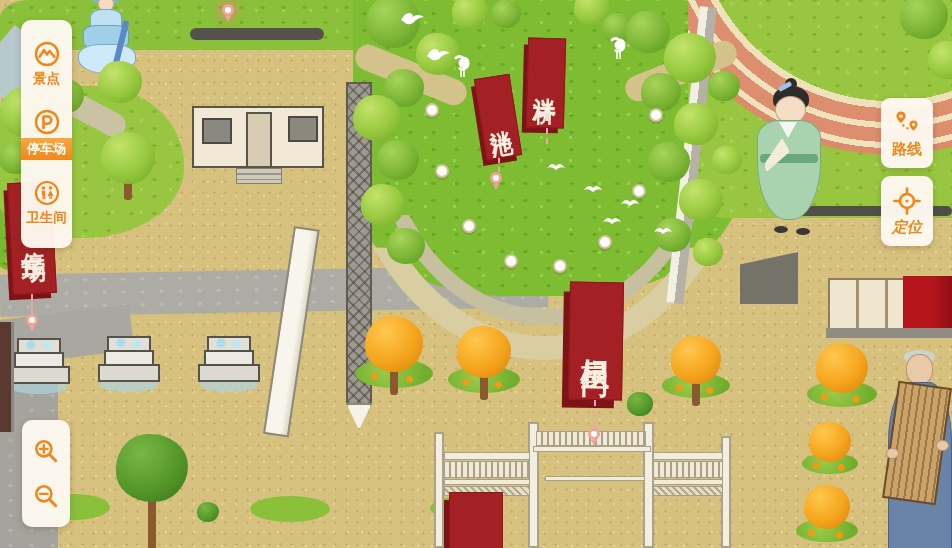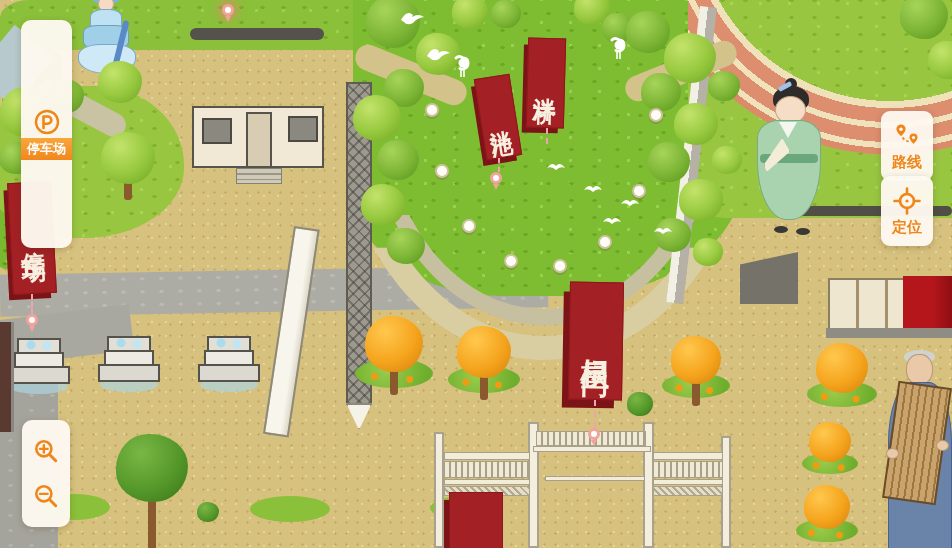--- a/index.html
+++ b/index.html
@@ -346,51 +346,72 @@
   <div class="pin" style="left:490px;top:172px;"></div>
   <div class="dash" style="left:31px;top:294px;height:20px;"></div>
   <div class="pin" style="left:26px;top:314px;"></div>
   <div class="dash" style="left:594px;top:400px;height:28px;"></div>
   <div class="pin" style="left:588px;top:428px;"></div>
 
   <div class="ui-panel" id="left-menu">
     <div class="menu-item">
       <svg viewBox="0 0 26 26">
         <circle cx="13" cy="13" r="11" fill="none" stroke="#f08519" stroke-width="2.4"></circle>
+        <path d="M5.5 16 L10 9 l3 4.5 L15.5 10 l5 6" fill="none" stroke="#f08519" stroke-width="2.4" stroke-linejoin="round" stroke-linecap="round"></path>
+      </svg>
+      <div class="menu-label">景点</div>
+    </div>
+    <div class="menu-item">
+      <svg viewBox="0 0 26 26">
+        <circle cx="13" cy="13" r="11" fill="none" stroke="#f08519" stroke-width="2.4"></circle>
         <path d="M9.5 19 V7.5 h4.2 a3.6 3.6 0 0 1 0 7.2 H9.5" fill="none" stroke="#f08519" stroke-width="2.6" stroke-linejoin="round" stroke-linecap="round"></path>
       </svg>
       <div class="menu-label hl">停车场</div>
+    </div>
+    <div class="menu-item">
+      <svg viewBox="0 0 26 26">
+        <circle cx="13" cy="13" r="11" fill="none" stroke="#f08519" stroke-width="2.2"></circle>
+        <circle cx="9.5" cy="8" r="1.8" fill="#f08519"></circle>
+        <rect x="7.8" y="10.5" width="3.4" height="5" rx="1" fill="#f08519"></rect>
+        <rect x="8.6" y="15" width="1.3" height="4" fill="#f08519"></rect>
+        <rect x="10.1" y="15" width="1.3" height="4" fill="#f08519"></rect>
+        <circle cx="16.5" cy="8" r="1.8" fill="#f08519"></circle>
+        <path d="M16.5 10.2 l3 5.8 h-6 z" fill="#f08519"></path>
+        <rect x="15.3" y="15.5" width="1.2" height="3.5" fill="#f08519"></rect>
+        <rect x="16.9" y="15.5" width="1.2" height="3.5" fill="#f08519"></rect>
+      </svg>
+      <div class="menu-label">卫生间</div>
     </div>
   </div>
 
   <div class="ui-panel" id="zoom-panel">
     <svg viewBox="0 0 26 26">
       <circle cx="11" cy="11" r="7" fill="none" stroke="#f08519" stroke-width="2.4"></circle>
       <line x1="16.5" y1="16.5" x2="22" y2="22" stroke="#f08519" stroke-width="2.8" stroke-linecap="round"></line>
       <line x1="7.5" y1="11" x2="14.5" y2="11" stroke="#f08519" stroke-width="2.2" stroke-linecap="round"></line>
       <line x1="11" y1="7.5" x2="11" y2="14.5" stroke="#f08519" stroke-width="2.2" stroke-linecap="round"></line>
     </svg>
     <svg viewBox="0 0 26 26">
       <circle cx="11" cy="11" r="7" fill="none" stroke="#f08519" stroke-width="2.4"></circle>
       <line x1="16.5" y1="16.5" x2="22" y2="22" stroke="#f08519" stroke-width="2.8" stroke-linecap="round"></line>
       <line x1="7.5" y1="11" x2="14.5" y2="11" stroke="#f08519" stroke-width="2.2" stroke-linecap="round"></line>
     </svg>
   </div>
 
-  <div class="right-card" style="top:111px;">
+  <div class="right-card" style="top:98px;">
     <svg viewBox="0 0 30 30">
       <path d="M9 3.5 a4.6 4.6 0 0 1 4.6 4.6 c0 3.1-4.6 7.2-4.6 7.2 s-4.6-4.1-4.6-7.2 A4.6 4.6 0 0 1 9 3.5z" fill="#f08519"></path>
       <circle cx="9" cy="8.2" r="1.8" fill="#fdf8ef"></circle>
       <path d="M21.5 12.5 a4 4 0 0 1 4 4 c0 2.7-4 6.3-4 6.3 s-4-3.6-4-6.3 a4 4 0 0 1 4-4z" fill="#f08519"></path>
       <circle cx="21.5" cy="16.6" r="1.6" fill="#fdf8ef"></circle>
       <path d="M10.5 16.5 q3.5 4.5 7.5 3.8" fill="none" stroke="#f08519" stroke-width="1.8" stroke-dasharray="2.5 2.5"></path>
     </svg>
     <div class="right-label">路线</div>
   </div>
-  <div class="right-card" style="top:176px;">
+  <div class="right-card" style="top:176px;font-style:italic;">
     <svg viewBox="0 0 30 30">
       <circle cx="15" cy="15" r="7" fill="none" stroke="#f08519" stroke-width="2.6"></circle>
       <circle cx="15" cy="15" r="1.6" fill="#f08519"></circle>
       <line x1="15" y1="2.5" x2="15" y2="8" stroke="#f08519" stroke-width="2.6" stroke-linecap="round"></line>
       <line x1="15" y1="22" x2="15" y2="27.5" stroke="#f08519" stroke-width="2.6" stroke-linecap="round"></line>
       <line x1="2.5" y1="15" x2="8" y2="15" stroke="#f08519" stroke-width="2.6" stroke-linecap="round"></line>
       <line x1="22" y1="15" x2="27.5" y2="15" stroke="#f08519" stroke-width="2.6" stroke-linecap="round"></line>
     </svg>
     <div class="right-label">定位</div>
   </div>

